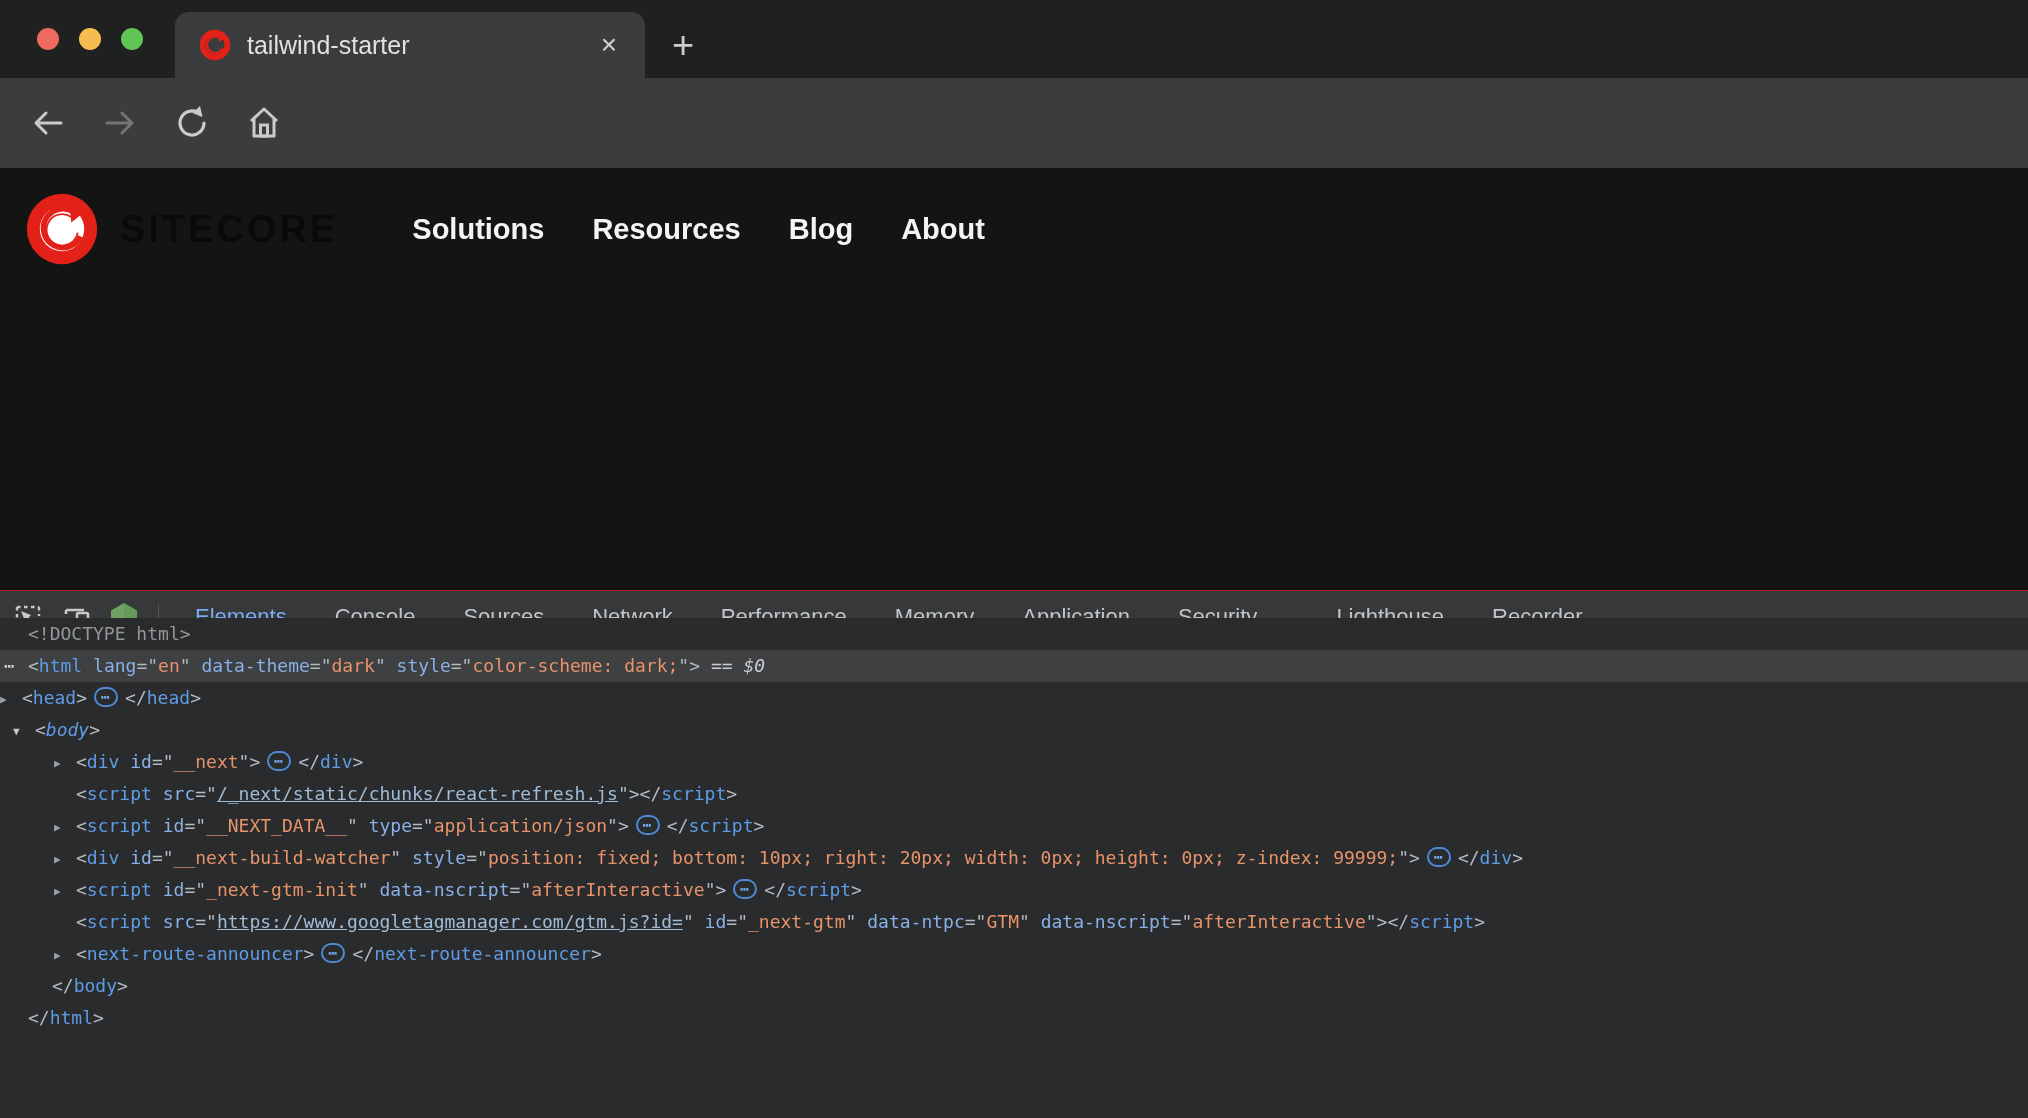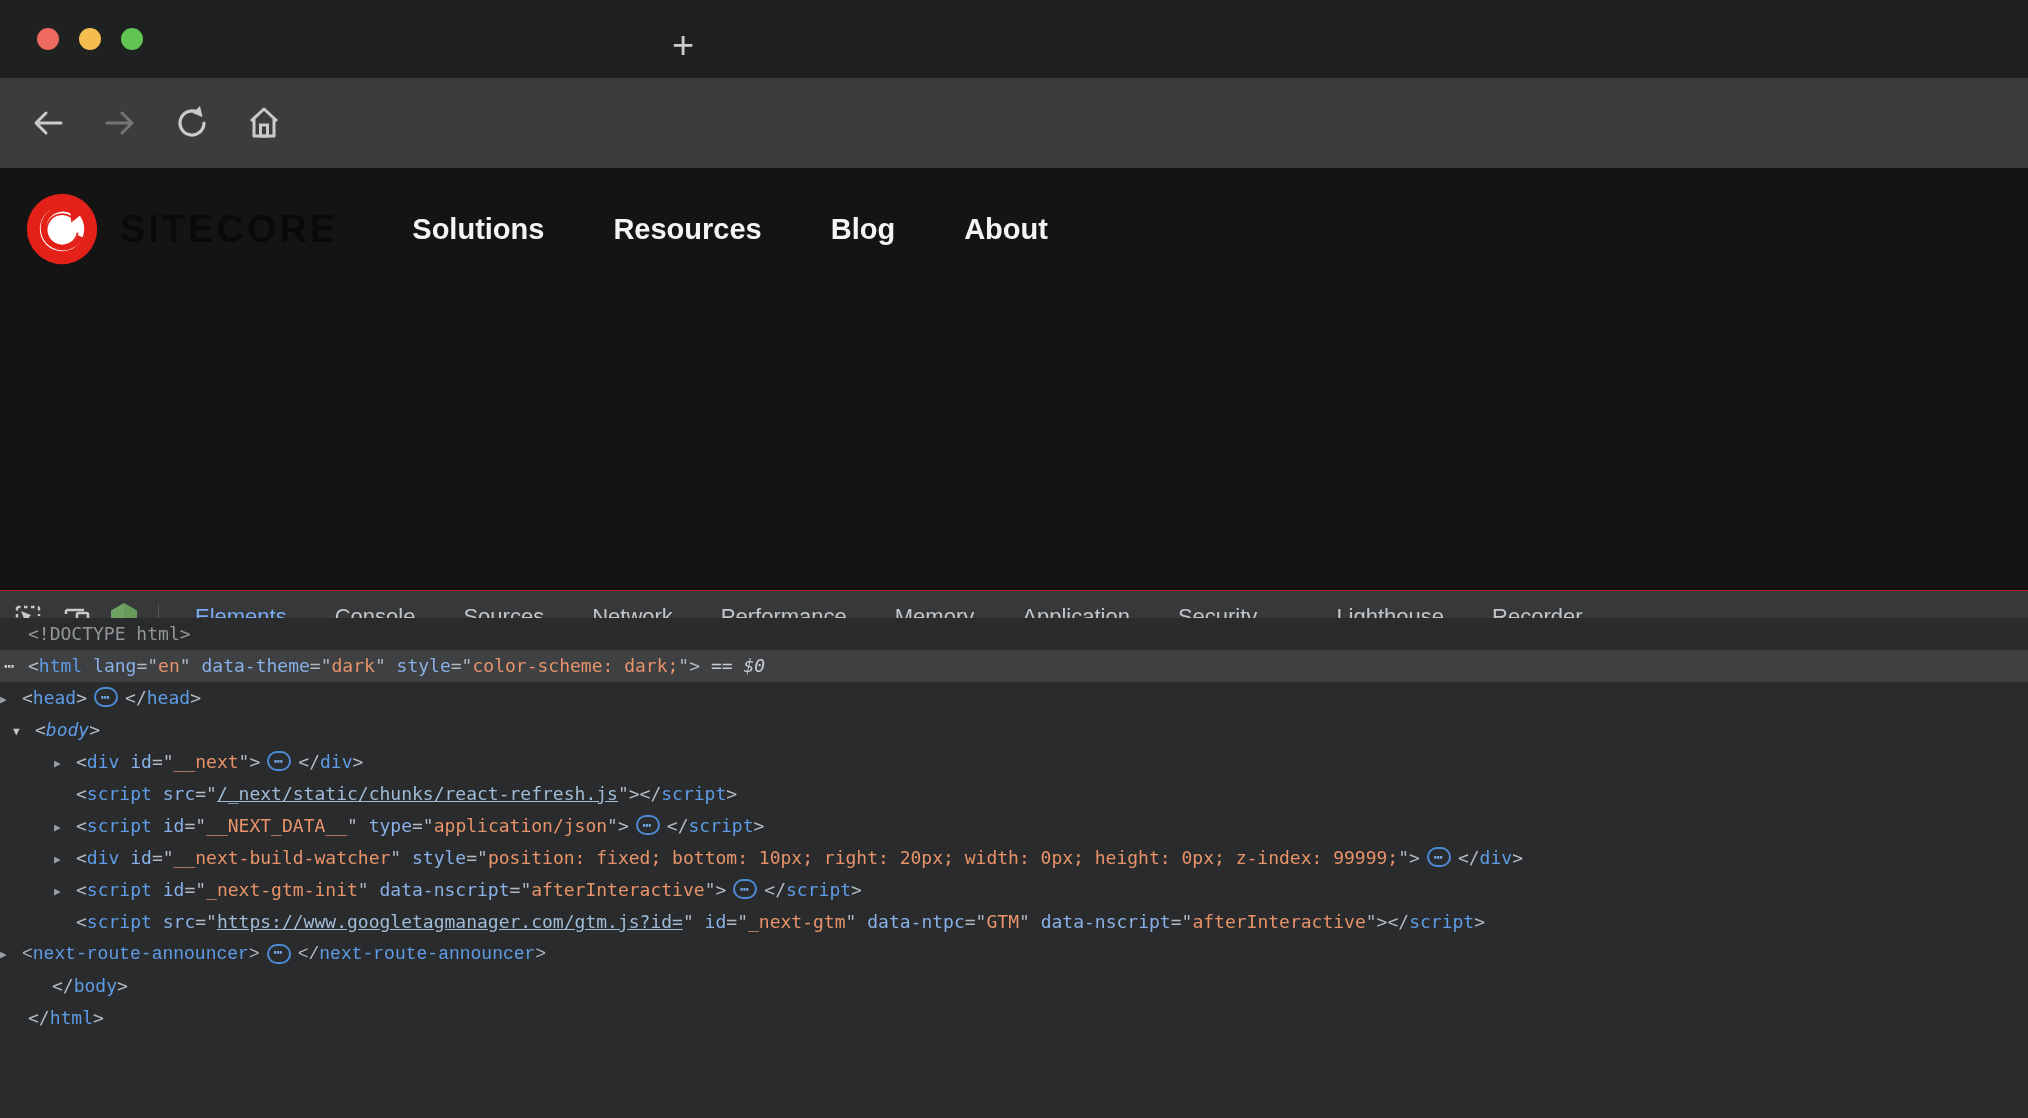--- a/index.html
+++ b/index.html
@@ -27,21 +27,21 @@
            display:flex;align-items:center;justify-content:center;flex:0 0 auto;}
   .urltext{margin-left:24px;font-size:30px;color:#e6e7e8;letter-spacing:.3px;}
 
   
   .page{position:absolute;left:0;top:168px;width:100%;height:422px;background:#141414;}
   .page-header{display:flex;align-items:center;margin:24px 0 0 25px;}
   .brand{display:flex;align-items:center;}
   .wordmark{margin-left:21px;font-size:38px;font-weight:800;letter-spacing:3px;color:#0a0a0a;
             font-family:"Liberation Sans",sans-serif;}
   .regmark{font-size:15px;color:#161616;vertical-align:20px;margin-left:2px;}
-  .page-nav{display:flex;margin-left:58px;gap:21px;}
+  .page-nav{display:flex;margin-left:58px;}
   .nav-item{font-size:29px;font-weight:600;color:#f3f4f4;margin-right:48px;white-space:nowrap;}
 
   
   .dt-toolbar{position:absolute;left:0;top:590px;width:100%;height:54px;background:#363839;
               border-top:1px solid #b91c1c;border-bottom:1px solid #232425;
               display:flex;align-items:stretch;}
   .dt-iconbtn{width:40px;display:flex;align-items:center;justify-content:center;flex:0 0 auto;margin-left:8px;}
   .dt-sep{width:1px;height:28px;background:#55575a;align-self:center;margin:0 12px 0 14px;}
   .dt-tabs{display:flex;align-items:stretch;}
   .dt-tab{display:flex;align-items:center;padding:0 24px;font-size:22px;color:#c3c6c9;
@@ -72,20 +72,30 @@
 <body>
 
 <div id="stage">
 
   <div class="tabstrip">
     <div class="traffic">
       <span class="light" style="background:#ee6a5f"></span>
       <span class="light" style="background:#f5bd4f"></span>
       <span class="light" style="background:#61c554"></span>
     </div>
+    <div class="tab">
+      <svg class="favicon" viewBox="0 0 80 80">
+        <circle cx="40" cy="40" r="38" fill="#e32119"></circle>
+        <circle cx="40" cy="40" r="24" fill="#3b3c3d"></circle>
+        <path d="M 60 48 A 21 21 0 1 1 53 22" stroke="#e32119" stroke-width="6" fill="none"></path>
+        <polygon points="48,12 64,22 50,33" fill="#e32119"></polygon>
+      </svg>
+      <span class="tab-title">tailwind-starter</span>
+      <span class="tab-close">×</span>
+    </div>
     <div class="newtab">+</div>
   </div>
 
   <div class="toolbar">
     <span class="navbtn">
       <svg width="36" height="36" viewBox="0 0 36 36">
         <path d="M31 18 H7 M16 8 L6 18 L16 28" stroke="#c9cbcd" stroke-width="3" fill="none" stroke-linecap="round" stroke-linejoin="round"></path>
       </svg>
     </span>
     <span class="navbtn">
@@ -177,18 +187,18 @@
       <div class="dom-row" style="padding-left: 6px;"><span class="arrow exp"></span><span class="tk-g">&lt;!DOCTYPE html&gt;</span></div>
       <div class="dom-row selected" style="padding-left: 6px;"><span class="gutter">⋯</span><span class="arrow exp"></span><span class="tk-p">&lt;</span><span class="tk-t">html</span><span class="tk-p"> </span><span class="tk-a">lang</span><span class="tk-p">="</span><span class="tk-v">en</span><span class="tk-p">" </span><span class="tk-a">data-theme</span><span class="tk-p">="</span><span class="tk-v">dark</span><span class="tk-p">" </span><span class="tk-a">style</span><span class="tk-p">="</span><span class="tk-v">color-scheme: dark;</span><span class="tk-p">"&gt;</span><span class="tk-n"> == $0</span></div>
       <div class="dom-row" style=""><span class="arrow exp">▶</span><span class="tk-p">&lt;</span><span class="tk-t">head</span><span class="tk-p">&gt;</span><span class="ellipsis-pill">⋯</span><span class="tk-p">&lt;/</span><span class="tk-t">head</span><span class="tk-p">&gt;</span></div>
       <div class="dom-row" style="padding-left: 13px; font-style: italic;"><span class="arrow col">▼</span><span class="tk-p">&lt;</span><span class="tk-t">body</span><span class="tk-p">&gt;</span></div>
       <div class="dom-row" style="padding-left: 54px;"><span class="arrow exp">▶</span><span class="tk-p">&lt;</span><span class="tk-t">div</span><span class="tk-p"> </span><span class="tk-a">id</span><span class="tk-p">="</span><span class="tk-v">__next</span><span class="tk-p">"&gt;</span><span class="ellipsis-pill">⋯</span><span class="tk-p">&lt;/</span><span class="tk-t">div</span><span class="tk-p">&gt;</span></div>
       <div class="dom-row" style="padding-left: 54px;"><span class="arrow exp"></span><span class="tk-p">&lt;</span><span class="tk-t">script</span><span class="tk-p"> </span><span class="tk-a">src</span><span class="tk-p">="</span><span class="tk-l">/_next/static/chunks/react-refresh.js</span><span class="tk-p">"&gt;&lt;/</span><span class="tk-t">script</span><span class="tk-p">&gt;</span></div>
       <div class="dom-row" style="padding-left: 54px;"><span class="arrow exp">▶</span><span class="tk-p">&lt;</span><span class="tk-t">script</span><span class="tk-p"> </span><span class="tk-a">id</span><span class="tk-p">="</span><span class="tk-v">__NEXT_DATA__</span><span class="tk-p">" </span><span class="tk-a">type</span><span class="tk-p">="</span><span class="tk-v">application/json</span><span class="tk-p">"&gt;</span><span class="ellipsis-pill">⋯</span><span class="tk-p">&lt;/</span><span class="tk-t">script</span><span class="tk-p">&gt;</span></div>
       <div class="dom-row" style="padding-left: 54px;"><span class="arrow exp">▶</span><span class="tk-p">&lt;</span><span class="tk-t">div</span><span class="tk-p"> </span><span class="tk-a">id</span><span class="tk-p">="</span><span class="tk-v">__next-build-watcher</span><span class="tk-p">" </span><span class="tk-a">style</span><span class="tk-p">="</span><span class="tk-v">position: fixed; bottom: 10px; right: 20px; width: 0px; height: 0px; z-index: 99999;</span><span class="tk-p">"&gt;</span><span class="ellipsis-pill">⋯</span><span class="tk-p">&lt;/</span><span class="tk-t">div</span><span class="tk-p">&gt;</span></div>
       <div class="dom-row" style="padding-left: 54px;"><span class="arrow exp">▶</span><span class="tk-p">&lt;</span><span class="tk-t">script</span><span class="tk-p"> </span><span class="tk-a">id</span><span class="tk-p">="</span><span class="tk-v">_next-gtm-init</span><span class="tk-p">" </span><span class="tk-a">data-nscript</span><span class="tk-p">="</span><span class="tk-v">afterInteractive</span><span class="tk-p">"&gt;</span><span class="ellipsis-pill">⋯</span><span class="tk-p">&lt;/</span><span class="tk-t">script</span><span class="tk-p">&gt;</span></div>
       <div class="dom-row" style="padding-left: 54px;"><span class="arrow exp"></span><span class="tk-p">&lt;</span><span class="tk-t">script</span><span class="tk-p"> </span><span class="tk-a">src</span><span class="tk-p">="</span><span class="tk-l">https://www.googletagmanager.com/gtm.js?id=</span><span class="tk-p">" </span><span class="tk-a">id</span><span class="tk-p">="</span><span class="tk-v">_next-gtm</span><span class="tk-p">" </span><span class="tk-a">data-ntpc</span><span class="tk-p">="</span><span class="tk-v">GTM</span><span class="tk-p">" </span><span class="tk-a">data-nscript</span><span class="tk-p">="</span><span class="tk-v">afterInteractive</span><span class="tk-p">"&gt;&lt;/</span><span class="tk-t">script</span><span class="tk-p">&gt;</span></div>
-      <div class="dom-row" style=" font-family: Liberation Mono, monospace;"><span class="arrow exp">▶</span><span class="tk-p">&lt;</span><span class="tk-t">next-route-announcer</span><span class="tk-p">&gt;</span><span class="ellipsis-pill">⋯</span><span class="tk-p">&lt;/</span><span class="tk-t">next-route-announcer</span><span class="tk-p">&gt;</span></div>
+      <div class="dom-row" style="padding-left: 54px;"><span class="arrow exp">▶</span><span class="tk-p">&lt;</span><span class="tk-t">next-route-announcer</span><span class="tk-p">&gt;</span><span class="ellipsis-pill">⋯</span><span class="tk-p">&lt;/</span><span class="tk-t">next-route-announcer</span><span class="tk-p">&gt;</span></div>
       <div class="dom-row" style="padding-left: 30px;"><span class="arrow exp"></span><span class="tk-p">&lt;/</span><span class="tk-t">body</span><span class="tk-p">&gt;</span></div>
       <div class="dom-row" style="padding-left: 6px;"><span class="arrow exp"></span><span class="tk-p">&lt;/</span><span class="tk-t">html</span><span class="tk-p">&gt;</span></div>
     </div>
 
 </div>
 
 </body></html>

